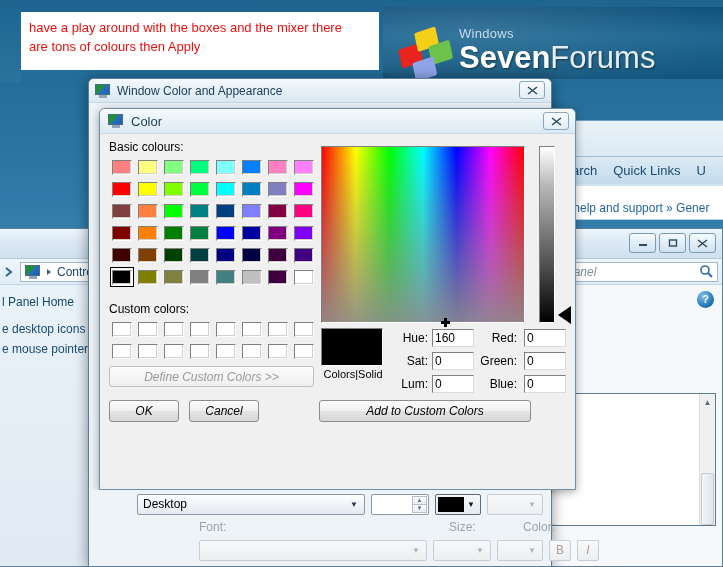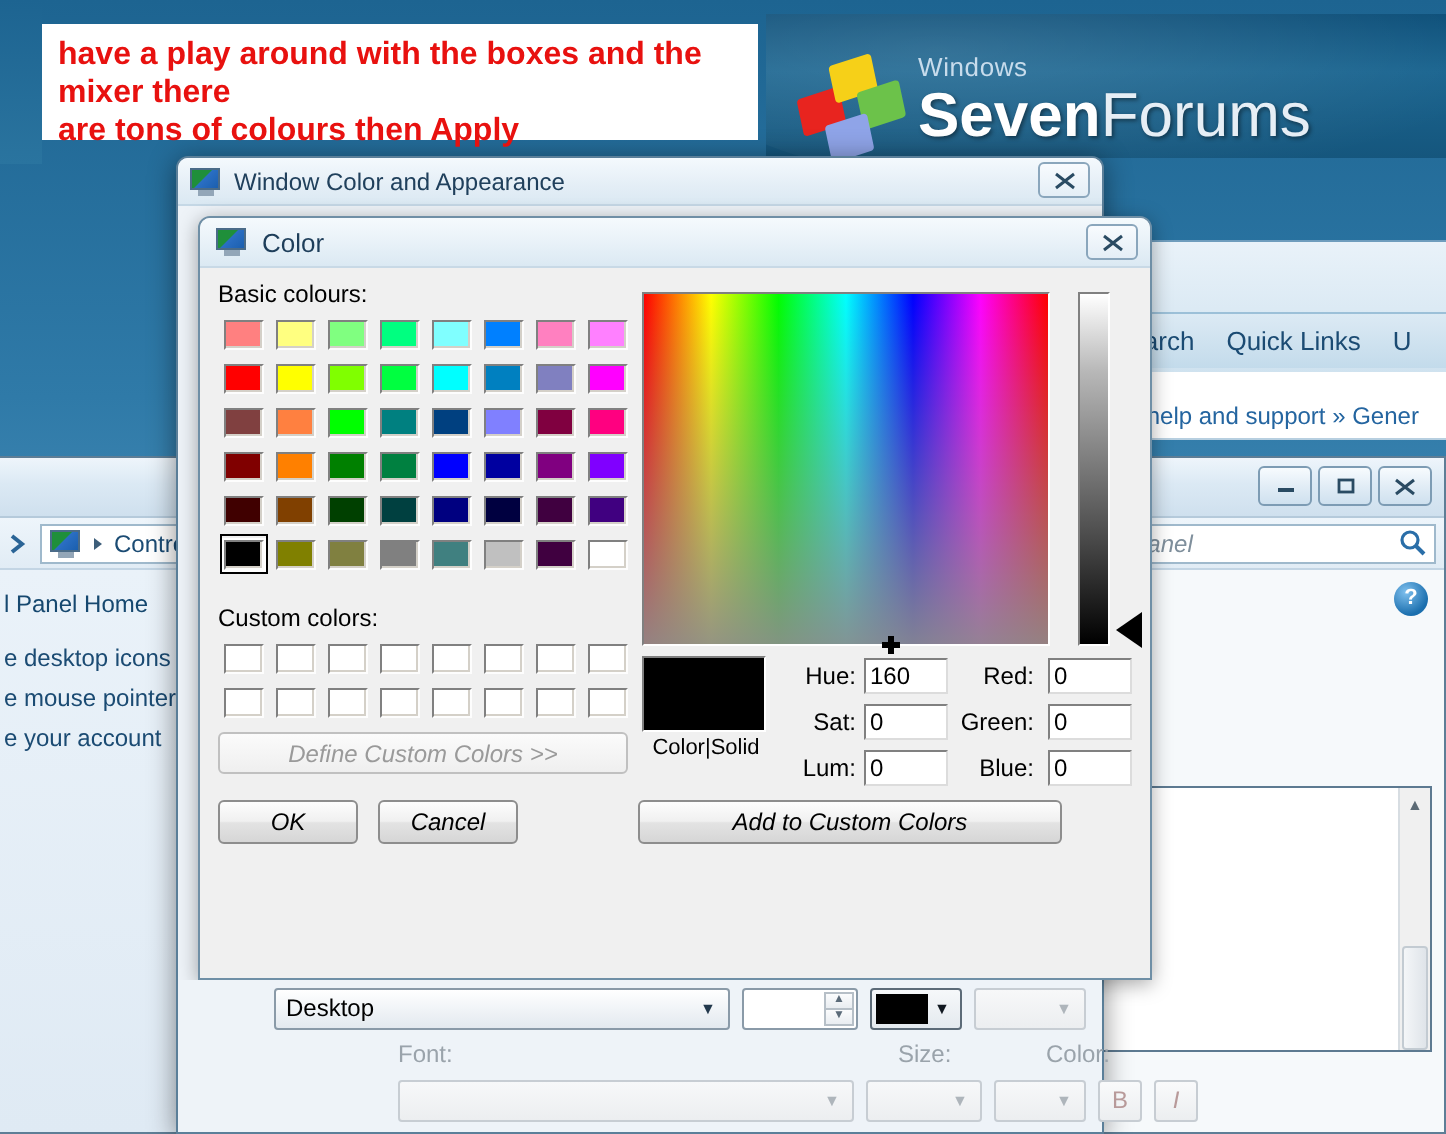--- a/index.html
+++ b/index.html
@@ -351,21 +351,21 @@
     display: flex; align-items: center; justify-content: center;
     font-size: 12px; color: #b89a9a;
   }
   .bi-btn.i { font-style: italic; }
 
   
   .note {
     position: absolute; left: 21px; top: 12px; width: 358px; height: 58px;
     background: #ffffff;
     padding: 6px 8px;
-    color: #e8110f; font-size: 16px; font-weight: bold; line-height: 19px;
+    color: #e8110f; font-size: 13px; font-weight: normal; line-height: 19px;
     font-family: "Liberation Sans", sans-serif;
   }
   .kill-left { position: absolute; left: 0; top: 0; width: 21px; height: 82px; background: linear-gradient(180deg,#1d6491,#2a749f); }
 </style>
 </head>
 <body>
 
 <div id="root">
 
   <div class="forum-bg"></div>
@@ -441,21 +441,20 @@
             <path d="M9 9 L13 13" stroke="#2a6ea8" stroke-width="2"></path>
           </svg>
       </span>
     </div>
 
     <div class="explorer-body">
       <div class="exp-sidebar">
         <div class="head">l Panel Home</div>
         <div class="lnk">e desktop icons</div>
         <div class="lnk">e mouse pointer</div>
-        <div class="lnk">e your account</div>
       </div>
       <div class="exp-main">
         <div class="exp-help">?</div>
         <div class="exp-desc">d screen saver all at once.</div>
       </div>
       <div class="exp-preview">
         <div class="exp-scroll">
           <div class="up">▲</div>
           <div class="thumb"></div>
         </div>
@@ -697,21 +696,21 @@
         <div class="btn cancel-btn">Cancel</div>
         <div class="btn add-btn">Add to Custom Colors</div>
 
         <div class="hue-box">
           <div class="hue-cursor"></div>
         </div>
         <div class="lum-bar"></div>
         <div class="lum-arrow"></div>
 
         <div class="colorsolid-sw" id="cur-color" style="background: rgb(0, 0, 0);"></div>
-        <div class="lbl colorsolid-lbl">Color|Solid</div>
+        <div class="lbl colorsolid-lbl">Colors|Solid</div>
 
         <div class="fields">
           <div class="frow">
             <span class="fl">Hue:</span>
             <span class="fi">160</span>
             <span class="fl2">Red:</span>
             <span class="fi">0</span>
           </div>
           <div class="frow">
             <span class="fl">Sat:</span>

